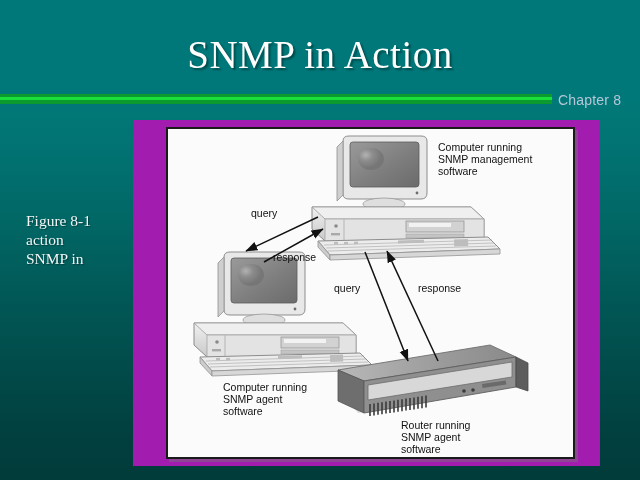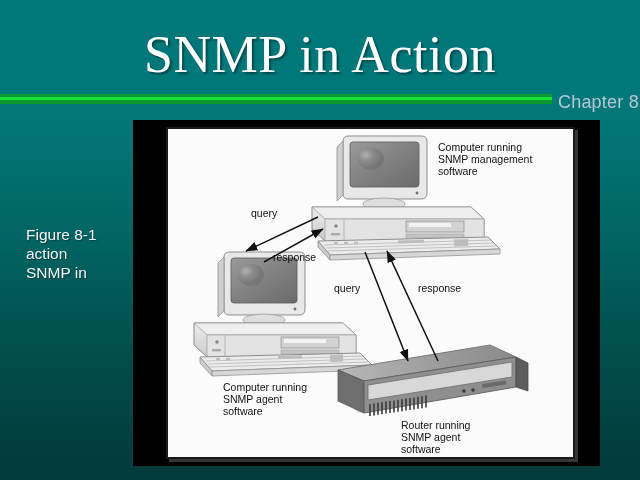--- a/index.html
+++ b/index.html
@@ -37,21 +37,21 @@
         #013b3a 100%);
   }
 
   
   #title {
     position: absolute;
     left: 0; top: 32px;
     width: 640px;
     text-align: center;
     font-family: "Liberation Serif", serif;
-    font-size: 52px;
+    font-size: 39px;
     line-height: 46px;
     color: #ffffff;
     letter-spacing: 0.5px;
     text-shadow: 2px 2px 2px rgba(0,35,35,0.55);
     white-space: nowrap;
   }
 
   
   #rule {
     position: absolute;
@@ -67,44 +67,44 @@
     position: absolute; left:0; top:3px;
     width:100%; height:3px; background:#19e03a;
   }
   #rule .band-outer-bot {
     position: absolute; left:0; top:6px;
     width:100%; height:4px; background:#0a9a2e;
   }
   #chapter {
     position: absolute;
     left: 558px; top: 92px;
-    font-size: 18px;
+    font-size: 14px;
     color: #b6c6d6;
     letter-spacing: 0.2px;
     white-space: nowrap;
   }
 
   
   #caption {
     position: absolute;
-    left: 26px; top: 225px;
+    left: 26px; top: 211px;
     width: 104px;
-    font-family: Liberation Sans, sans-serif;
+    font-family: Liberation Serif, serif;
     font-size: 15.5px;
     line-height: 19px;
     color: #f2f7f7;
     text-shadow: 1px 1px 1px rgba(0,30,30,0.5);
   }
 
   
   #figure-panel {
     position: absolute;
     left: 133px; top: 120px;
     width: 467px; height: 346px;
-    background: #000000;
+    background: #a21caf;
   }
   #figure-inner {
     position: absolute;
     left: 33px; top: 7px;
     width: 405px; height: 328px;
     border: 2px solid #1a1a1a;
     box-shadow: 3px 3px 0 rgba(120,120,120,0.45);
     background: #fbfbfb;
     overflow: hidden;
   }

